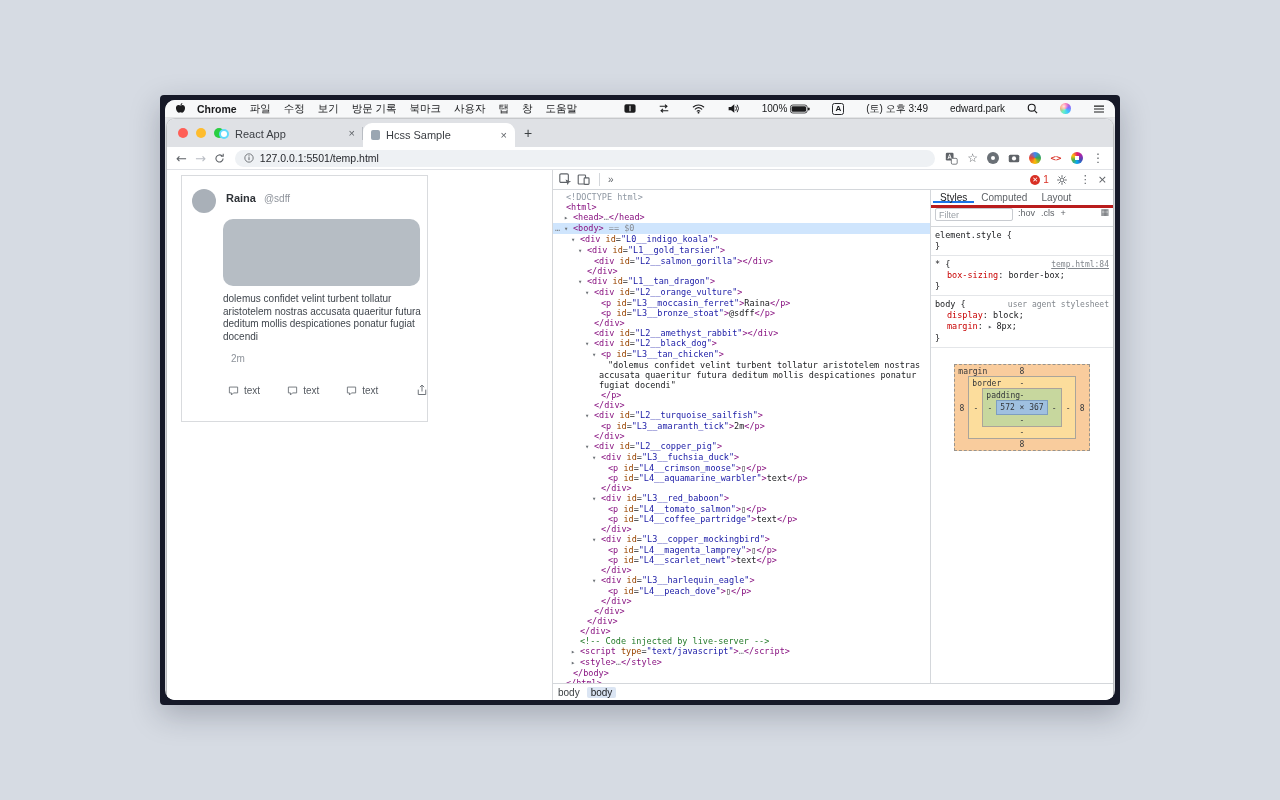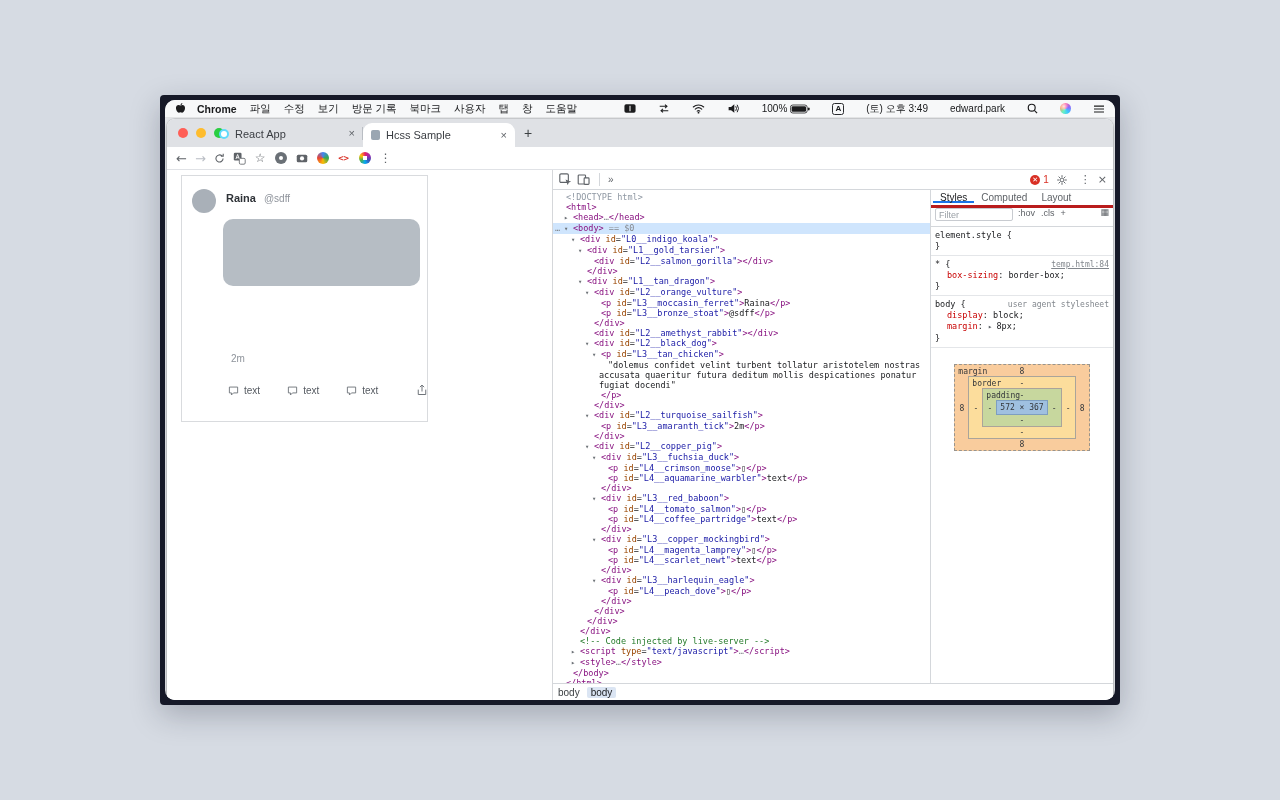--- a/index.html
+++ b/index.html
@@ -258,20 +258,30 @@
 
       <div class="toolbar">
         <span class="nav-ic">←</span>
         <span class="nav-ic disabled">→</span>
         <span class="tb-ic">
           <svg width="11" height="11" viewBox="0 0 16 16" fill="none" stroke="#5f6368" stroke-width="1.6">
               <path d="M13.2 8A5.2 5.2 0 1 1 11.6 4.2"></path>
               <path d="M13.4 1.2v3.4H10"></path>
             </svg>
         </span>
+        <span class="addressbar">
+          <span class="tb-ic">
+            <svg width="10" height="10" viewBox="0 0 12 12">
+                <circle cx="6" cy="6" r="5" fill="none" stroke="#5f6368"></circle>
+                <rect x="5.4" y="5" width="1.2" height="3.6" fill="#5f6368"></rect>
+                <rect x="5.4" y="2.8" width="1.2" height="1.3" fill="#5f6368"></rect>
+              </svg>
+          </span>
+          <span class="url">127.0.0.1:5501/temp.html</span>
+        </span>
         <span class="tb-right">
           <span class="tb-ic">
             <svg width="13" height="13" viewBox="0 0 16 16">
                 <rect x="1" y="1" width="9.5" height="9.5" rx="1.5" fill="#5f6368"></rect>
                 <path d="M3.6 8.6L5.7 3l2.1 5.6M4.3 7h2.8" stroke="#fff" fill="none" stroke-width="1.1"></path>
                 <rect x="7.8" y="7.8" width="7.2" height="7.2" rx="1.5" fill="#fff" stroke="#5f6368"></rect>
               </svg>
           </span>
           <span class="tb-ic">☆</span>
           <span class="ext-ic e1"></span>
@@ -291,20 +301,21 @@
       <div class="content">
 
         <div class="viewport">
           <div class="card">
             <div class="avatar"></div>
             <div class="user-row">
               <span class="uname">Raina</span>
               <span class="handle">@sdff</span>
             </div>
             <div class="media"></div>
+            <div class="para">dolemus confidet velint turbent tollatur aristotelem nostras accusata quaeritur futura deditum mollis despicationes ponatur fugiat docendi</div>
             <div class="ptime">2m</div>
             <div class="actions">
               <span class="act">
                 <svg width="11" height="11" viewBox="0 0 16 16" fill="none" stroke="#6b7076" stroke-width="1.3">
                     <path d="M2 3h12v8.5H8l-3 3v-3H2z"></path>
                   </svg>
                 <span>text</span>
               </span>
               <span class="act">
                 <svg width="11" height="11" viewBox="0 0 16 16" fill="none" stroke="#6b7076" stroke-width="1.3">

